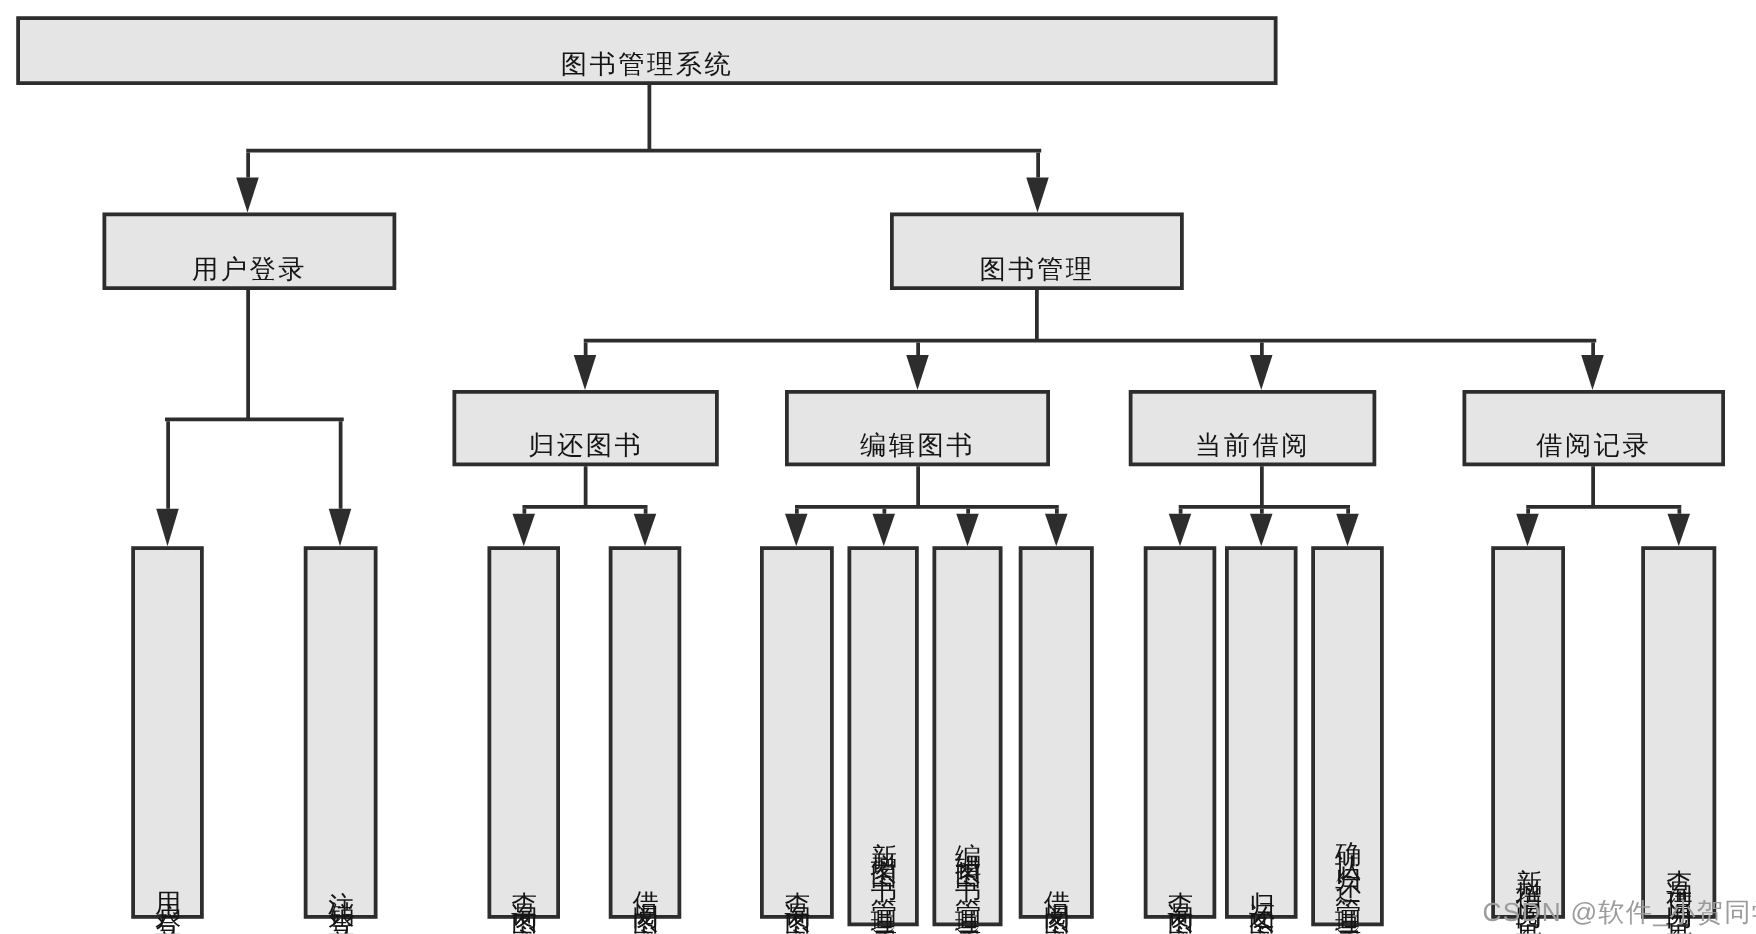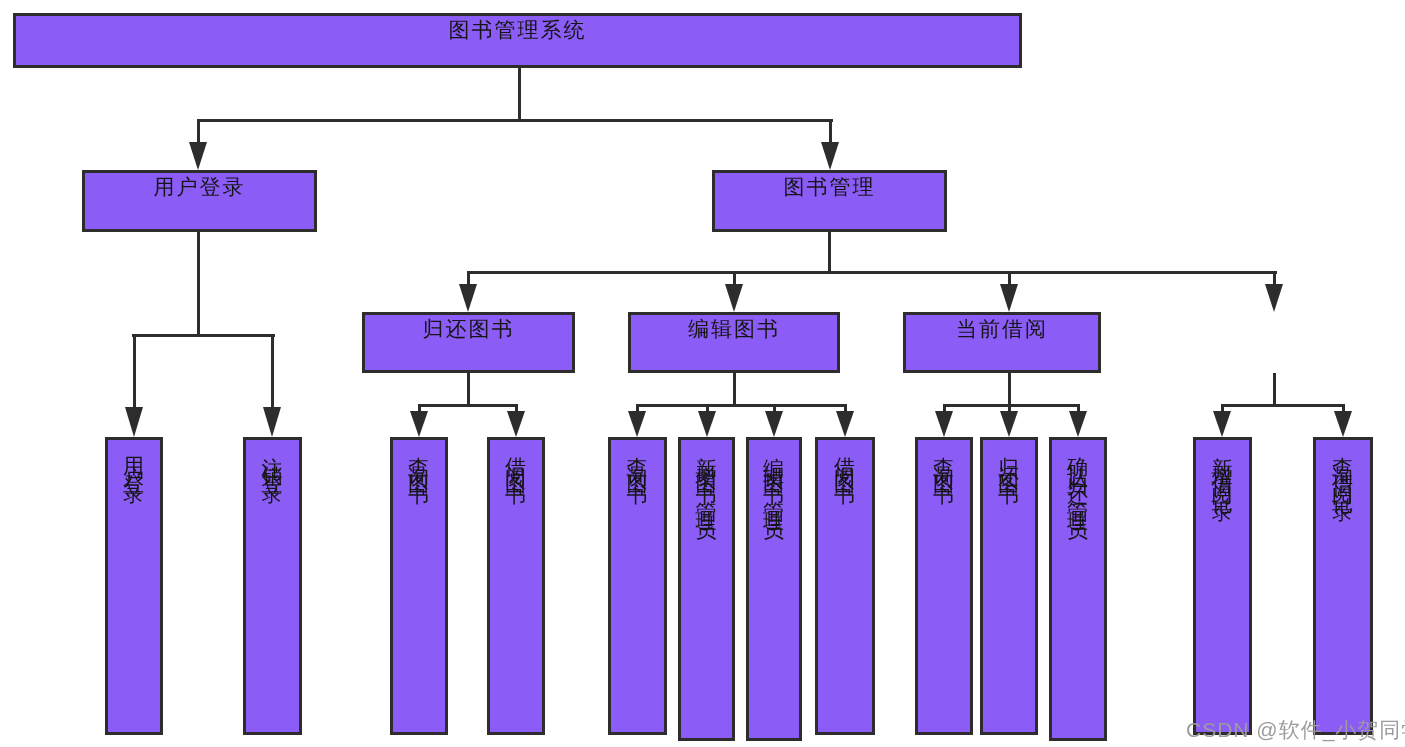--- a/index.html
+++ b/index.html
@@ -8,22 +8,22 @@
     width:1405px;height:747px;
     background:#ffffff;
     font-family:"Liberation Sans","DejaVu Sans",sans-serif;
     color:#151515;
     overflow:hidden;
   }
   .box{
     position:absolute;
     box-sizing:border-box;
     border:3px solid #2d2d2d;
-    background:#8b5cf6;
-    display:flex;align-items:flex-start;justify-content:center;
+    background:#e5e5e5;
+    display:flex;align-items:flex-end;justify-content:center;
   }
   .hlabel{
     font-size:21px;
     letter-spacing:2px;
     color:#151515;
     white-space:nowrap;
   }
   .vlabel{
     writing-mode:vertical-rl;
     text-orientation:mixed;
@@ -112,20 +112,23 @@
 
   <div class="box" style="left:362px;top:312px;width:213px;height:61px;">
     <span class="hlabel">归还图书</span>
   </div>
   <div class="box" style="left:628px;top:312px;width:212px;height:61px;">
     <span class="hlabel">编辑图书</span>
   </div>
   <div class="box" style="left:903px;top:312px;width:198px;height:61px;">
     <span class="hlabel">当前借阅</span>
   </div>
+  <div class="box" style="left:1170px;top:312px;width:210px;height:61px;">
+    <span class="hlabel">借阅记录</span>
+  </div>
 
   <div class="seg" style="left:467px;top:373px;width:3px;height:33px;"></div>
   <div class="seg" style="left:418px;top:404px;width:100px;height:3px;"></div>
   <div class="seg" style="left:733px;top:373px;width:3px;height:33px;"></div>
   <div class="seg" style="left:636px;top:404px;width:211px;height:3px;"></div>
   <div class="seg" style="left:1008px;top:373px;width:3px;height:33px;"></div>
   <div class="seg" style="left:943px;top:404px;width:137px;height:3px;"></div>
   <div class="seg" style="left:1273px;top:373px;width:3px;height:33px;"></div>
   <div class="seg" style="left:1221px;top:404px;width:124px;height:3px;"></div>
 

